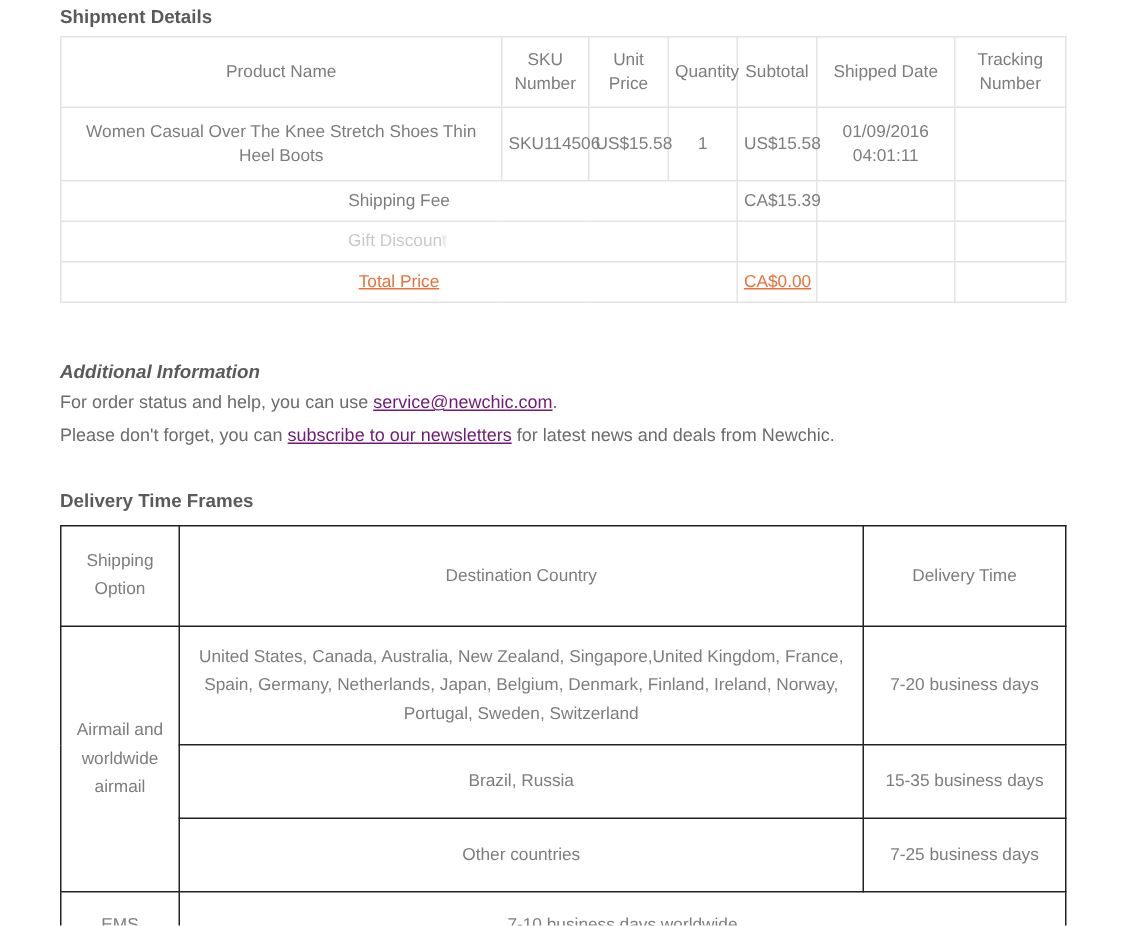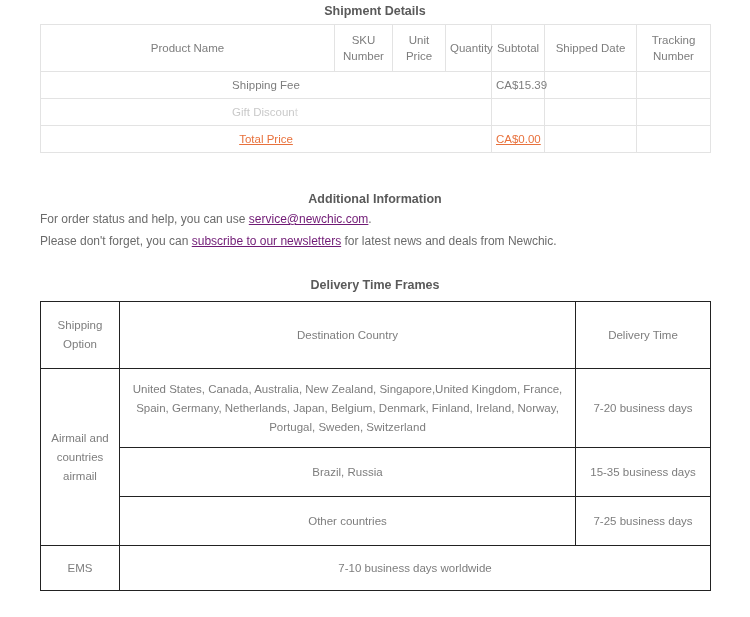--- a/index.html
+++ b/index.html
@@ -24,21 +24,20 @@
   }
 
   
   .section-title {
     font-size: 12.5px;
     font-weight: bold;
     color: #5a5a5a;
     margin: 0;
     padding: 0;
     line-height: 16px;
-    text-align: center;
   }
   #shipment-details-title { padding-top: 3px; }
 
   
   table.shipment {
     width: 670px;
     border-collapse: collapse;
     table-layout: fixed;
     margin-top: 5px;
     font-size: 11.5px;
@@ -78,21 +77,21 @@
     letter-spacing: 2px;
     filter: blur(0.6px);
   }
   .ghost-value {
     opacity: 0.22;
     letter-spacing: 3px;
     filter: blur(0.7px);
   }
 
   
-  #additional-information-title { margin-top: 38px; }
+  #additional-information-title { margin-top: 38px; font-style: italic; }
   .info-line {
     line-height: 20px;
     font-size: 12px;
     color: #6b6b6b;
     margin-top: 2px;
   }
   a.link {
     color: #701a75;
     text-decoration: underline;
     cursor: pointer;
@@ -152,20 +151,32 @@
         <td>Quantity</td>
         <td>Subtotal</td>
         <td>Shipped Date</td>
         <td>
           <span>Tracking</span><br>
           <span>Number</span>
         </td>
       </tr>
     </thead>
     <tbody>
+      <tr>
+        <td class="product-row-cell">Women Casual Over The Knee Stretch Shoes Thin Heel Boots</td>
+        <td class="product-row-cell">SKU114506</td>
+        <td class="product-row-cell">US$15.58</td>
+        <td class="product-row-cell">1</td>
+        <td class="product-row-cell">US$15.58</td>
+        <td class="product-row-cell">
+          <span>01/09/2016</span><br>
+          <span>04:01:11</span>
+        </td>
+        <td class="product-row-cell"></td>
+      </tr>
 
       <tr>
         <td class="fee-cell" colspan="4">Shipping Fee</td>
         <td class="fee-cell">CA$15.39</td>
         <td class="fee-cell"></td>
         <td class="fee-cell"></td>
       </tr>
 
       <tr>
         <td class="fee-cell" colspan="4">
@@ -211,21 +222,21 @@
           <span>Shipping</span><br>
           <span>Option</span>
         </td>
         <td>Destination Country</td>
         <td>Delivery Time</td>
       </tr>
 
       <tr class="row-main">
         <td rowspan="3">
           <span>Airmail and</span><br>
-          <span>countries</span><br>
+          <span>worldwide</span><br>
           <span>airmail</span>
         </td>
         <td>United States, Canada, Australia, New Zealand, Singapore,United Kingdom, France, Spain, Germany, Netherlands, Japan, Belgium, Denmark, Finland, Ireland, Norway, Portugal, Sweden, Switzerland</td>
         <td>7-20 business days</td>
       </tr>
 
       <tr class="row-small">
         <td>Brazil, Russia</td>
         <td>15-35 business days</td>
       </tr>

